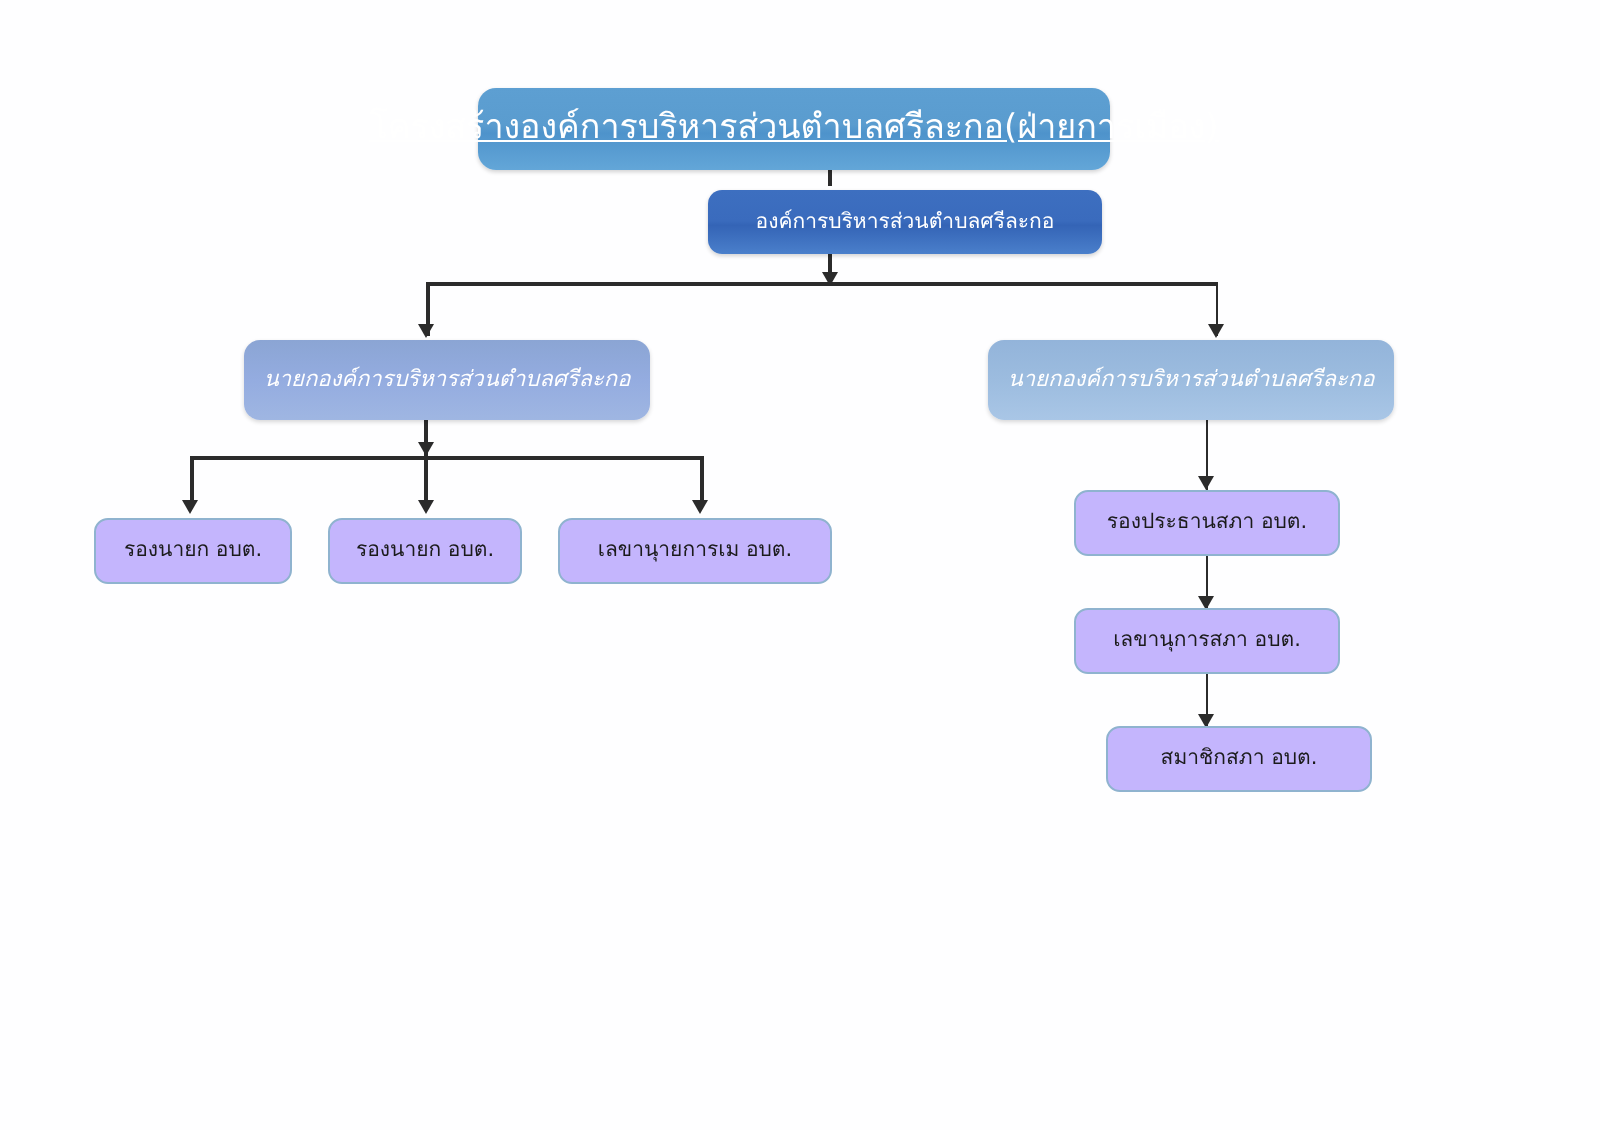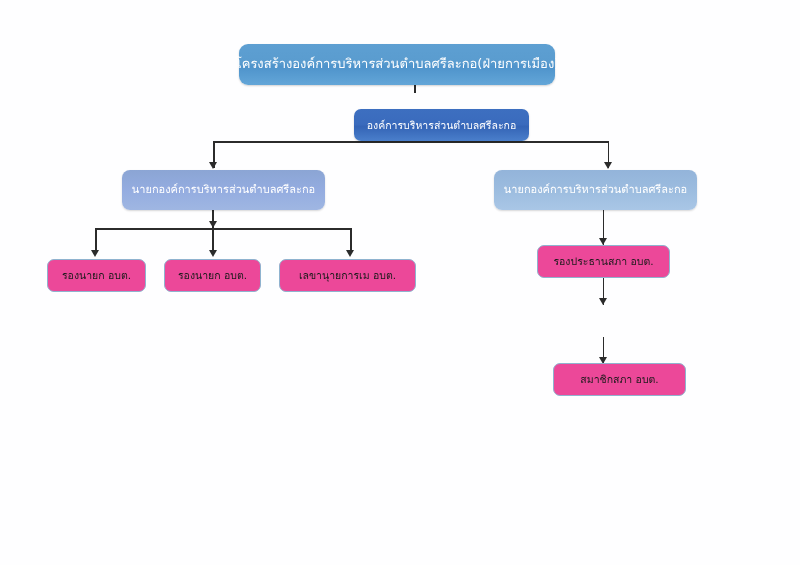--- a/index.html
+++ b/index.html
@@ -30,48 +30,50 @@
   }
   .node span {
     display: block;
   }
 
   
   .node.title {
     background: linear-gradient(to bottom, #5d9fd2 0%, #5a9ccf 45%, #4e93cb 55%, #63a6d8 100%);
     border-radius: 9px;
     color: #ffffff;
-    font-size: 13px;
+    font-size: 17px;
     box-shadow: 0 1px 2px rgba(0,0,0,0.18);
+    text-decoration: underline;
   }
 
   
   .node.royal {
     background: linear-gradient(to bottom, #3d6fc0 0%, #3a6bbd 48%, #3464b6 55%, #4a7fcb 100%);
     border-radius: 7px;
     color: #ffffff;
     font-size: 10.5px;
     box-shadow: 0 1px 2px rgba(0,0,0,0.18);
   }
 
   
   .node.soft {
     background: linear-gradient(to bottom, #8ba5d4 0%, #94ace0 50%, #9fb6e2 100%);
     border-radius: 8px;
     color: #ffffff;
     font-size: 11px;
     box-shadow: 0 1px 2px rgba(0,0,0,0.16);
+    font-style: italic;
   }
   .node.soft.cyanish {
     background: linear-gradient(to bottom, #93b4da 0%, #9cbcdf 50%, #a9c6e6 100%);
   }
 
   
   .node.leaf {
-    background: #ec4899;
+    background: #c4b5fd;
     border: 1px solid #8fb3cf;
     border-radius: 7px;
     color: #1b1b1b;
     font-size: 10.5px;
   }
 
   
   .ln {
     position: absolute;
     background: #2b2b2b;
@@ -126,21 +128,21 @@
   <div class="ln v" style="left:602.7px; top:278px; height:27px;"></div>
   <div class="arrow" style="left:599px; top:298px;"></div>
 
   <div class="ln v" style="left:602.7px; top:337px; height:27px;"></div>
   <div class="arrow" style="left:599px; top:357px;"></div>
 
   <div class="node title" style="left:239px; top:44px; width:316px; height:41px;">
     <span>โครงสร้างองค์การบริหารส่วนตำบลศรีละกอ(ฝ่ายการเมือง)</span>
   </div>
 
-  <div class="node royal" style="left:354px; top:109px; width:175px; height:32px;">
+  <div class="node royal" style="left:354px; top:95px; width:197px; height:32px;">
     <span>องค์การบริหารส่วนตำบลศรีละกอ</span>
   </div>
 
   <div class="node soft" style="left:122px; top:170px; width:203px; height:40px;">
     <span>นายกองค์การบริหารส่วนตำบลศรีละกอ</span>
   </div>
 
   <div class="node soft cyanish" style="left:494px; top:170px; width:203px; height:40px;">
     <span>นายกองค์การบริหารส่วนตำบลศรีละกอ</span>
   </div>
@@ -154,18 +156,21 @@
   </div>
 
   <div class="node leaf" style="left:279px; top:259px; width:137px; height:33px;">
     <span>เลขานุายการเม อบต.</span>
   </div>
 
   <div class="node leaf" style="left:537px; top:245px; width:133px; height:33px;">
     <span>รองประธานสภา อบต.</span>
   </div>
 
+  <div class="node leaf" style="left:537px; top:304px; width:133px; height:33px;">
+    <span>เลขานุการสภา อบต.</span>
+  </div>
 
   <div class="node leaf" style="left:537px; top:363px; width:133px; height:33px;margin-left:16px;">
     <span>สมาชิกสภา อบต.</span>
   </div>
 
 </div>
 
 </body></html>

